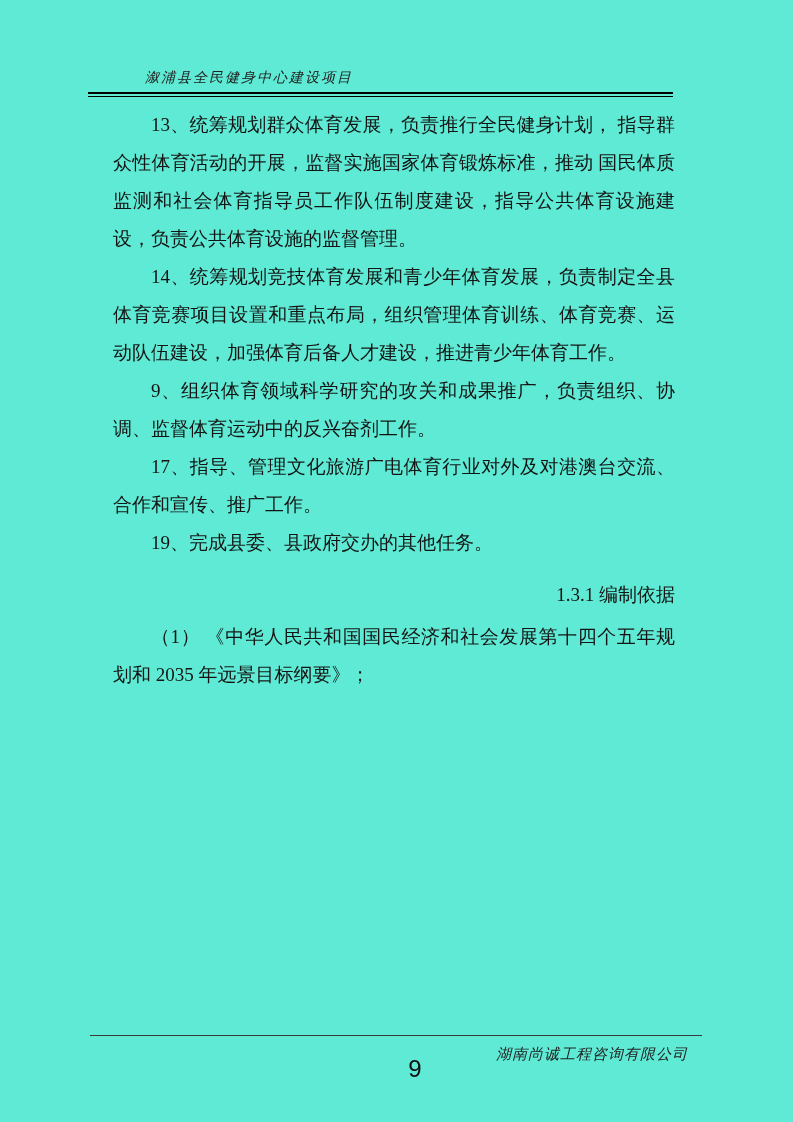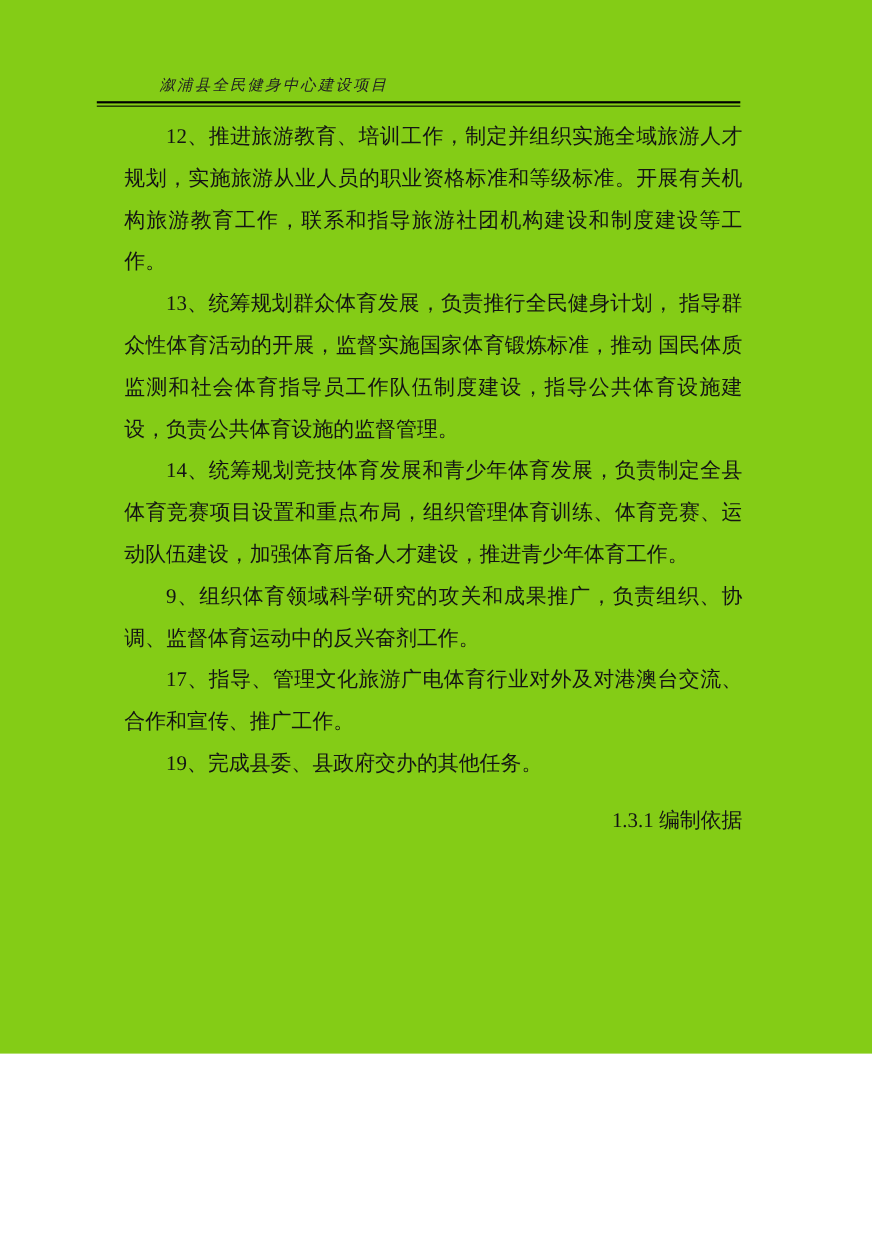--- a/index.html
+++ b/index.html
@@ -3,22 +3,22 @@
 <meta charset="utf-8">
 <style>
   html, body {
     margin: 0;
     padding: 0;
     background: #ffffff;
   }
   .page {
     position: relative;
     width: 793px;
-    height: 958px;
-    background: #84cc16;
+    height: 1122px;
+    background: #5eead4;
     color: #111111;
     font-family: "Liberation Serif", serif;
     overflow: hidden;
   }
 
   
   .header-title {
     position: absolute;
     left: 145px;
     top: 69px;
@@ -109,29 +109,29 @@
 </style>
 </head>
 <body>
 
 <div class="page">
 
   <div class="header-title">溆浦县全民健身中心建设项目</div>
   <div class="header-rule"></div>
 
   <div class="body-block">
-    <p class="para">12、推进旅游教育、培训工作，制定并组织实施全域旅游人才规划，实施旅游从业人员的职业资格标准和等级标准。开展有关机构旅游教育工作，联系和指导旅游社团机构建设和制度建设等工作。</p>
     <p class="para">13、统筹规划群众体育发展，负责推行全民健身计划， 指导群众性体育活动的开展，监督实施国家体育锻炼标准，推动 国民体质监测和社会体育指导员工作队伍制度建设，指导公共体育设施建设，负责公共体育设施的监督管理。</p>
     <p class="para">14、统筹规划竞技体育发展和青少年体育发展，负责制定全县体育竞赛项目设置和重点布局，组织管理体育训练、体育竞赛、运动队伍建设，加强体育后备人才建设，推进青少年体育工作。</p>
     <p class="para">9、组织体育领域科学研究的攻关和成果推广，负责组织、协调、监督体育运动中的反兴奋剂工作。</p>
     <p class="para">17、指导、管理文化旅游广电体育行业对外及对港澳台交流、合作和宣传、推广工作。</p>
     <p class="para">19、完成县委、县政府交办的其他任务。</p>
 
 
     <h3 class="subsection-heading">1.3.1 编制依据</h3>
 
+    <p class="list-item">（1） 《中华人民共和国国民经济和社会发展第十四个五年规划和 2035 年远景目标纲要》；</p>
   </div>
 
   <div class="footer-rule"></div>
   <div class="footer-company">湖南尚诚工程咨询有限公司</div>
   <div class="footer-page-number">9</div>
 
 </div>
 
 </body></html>

